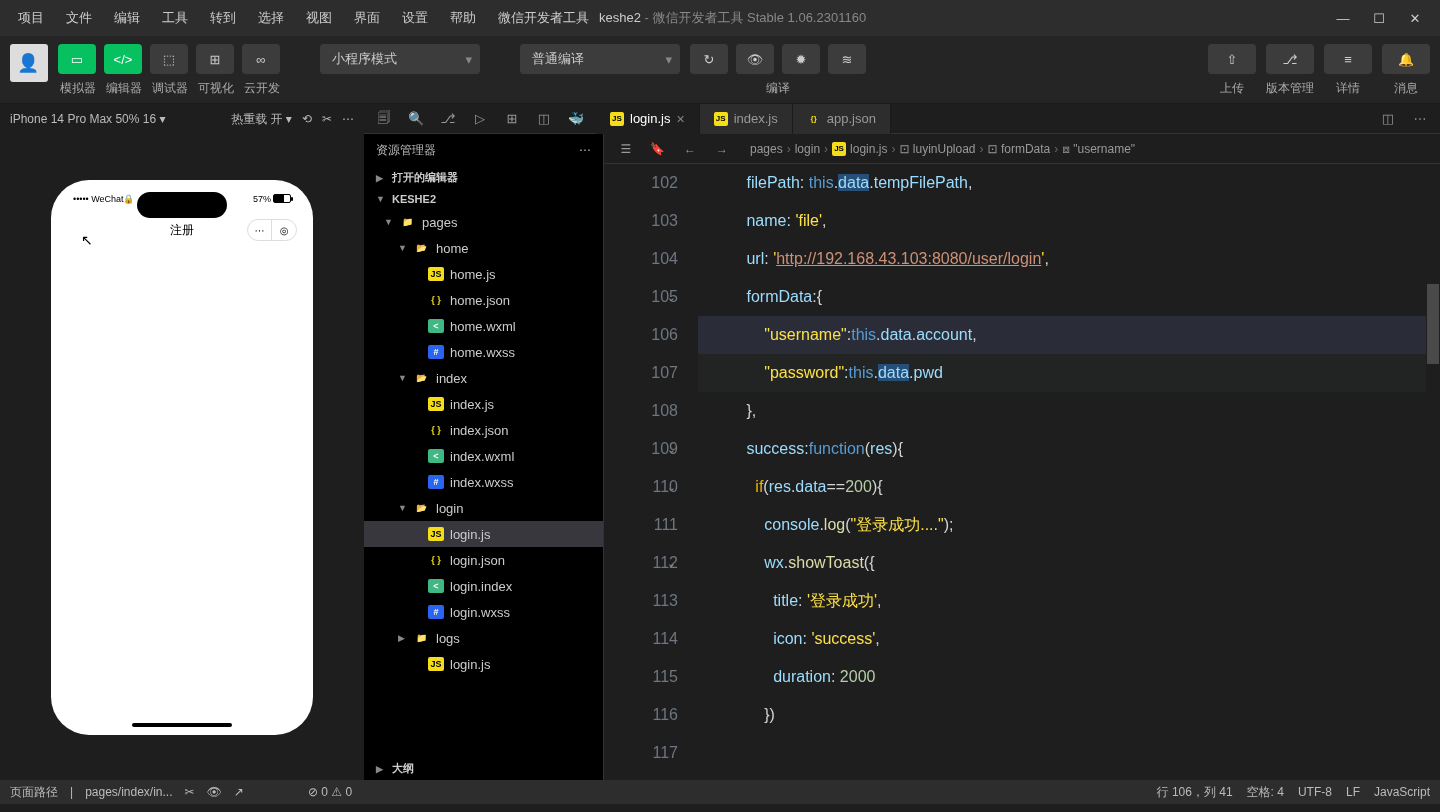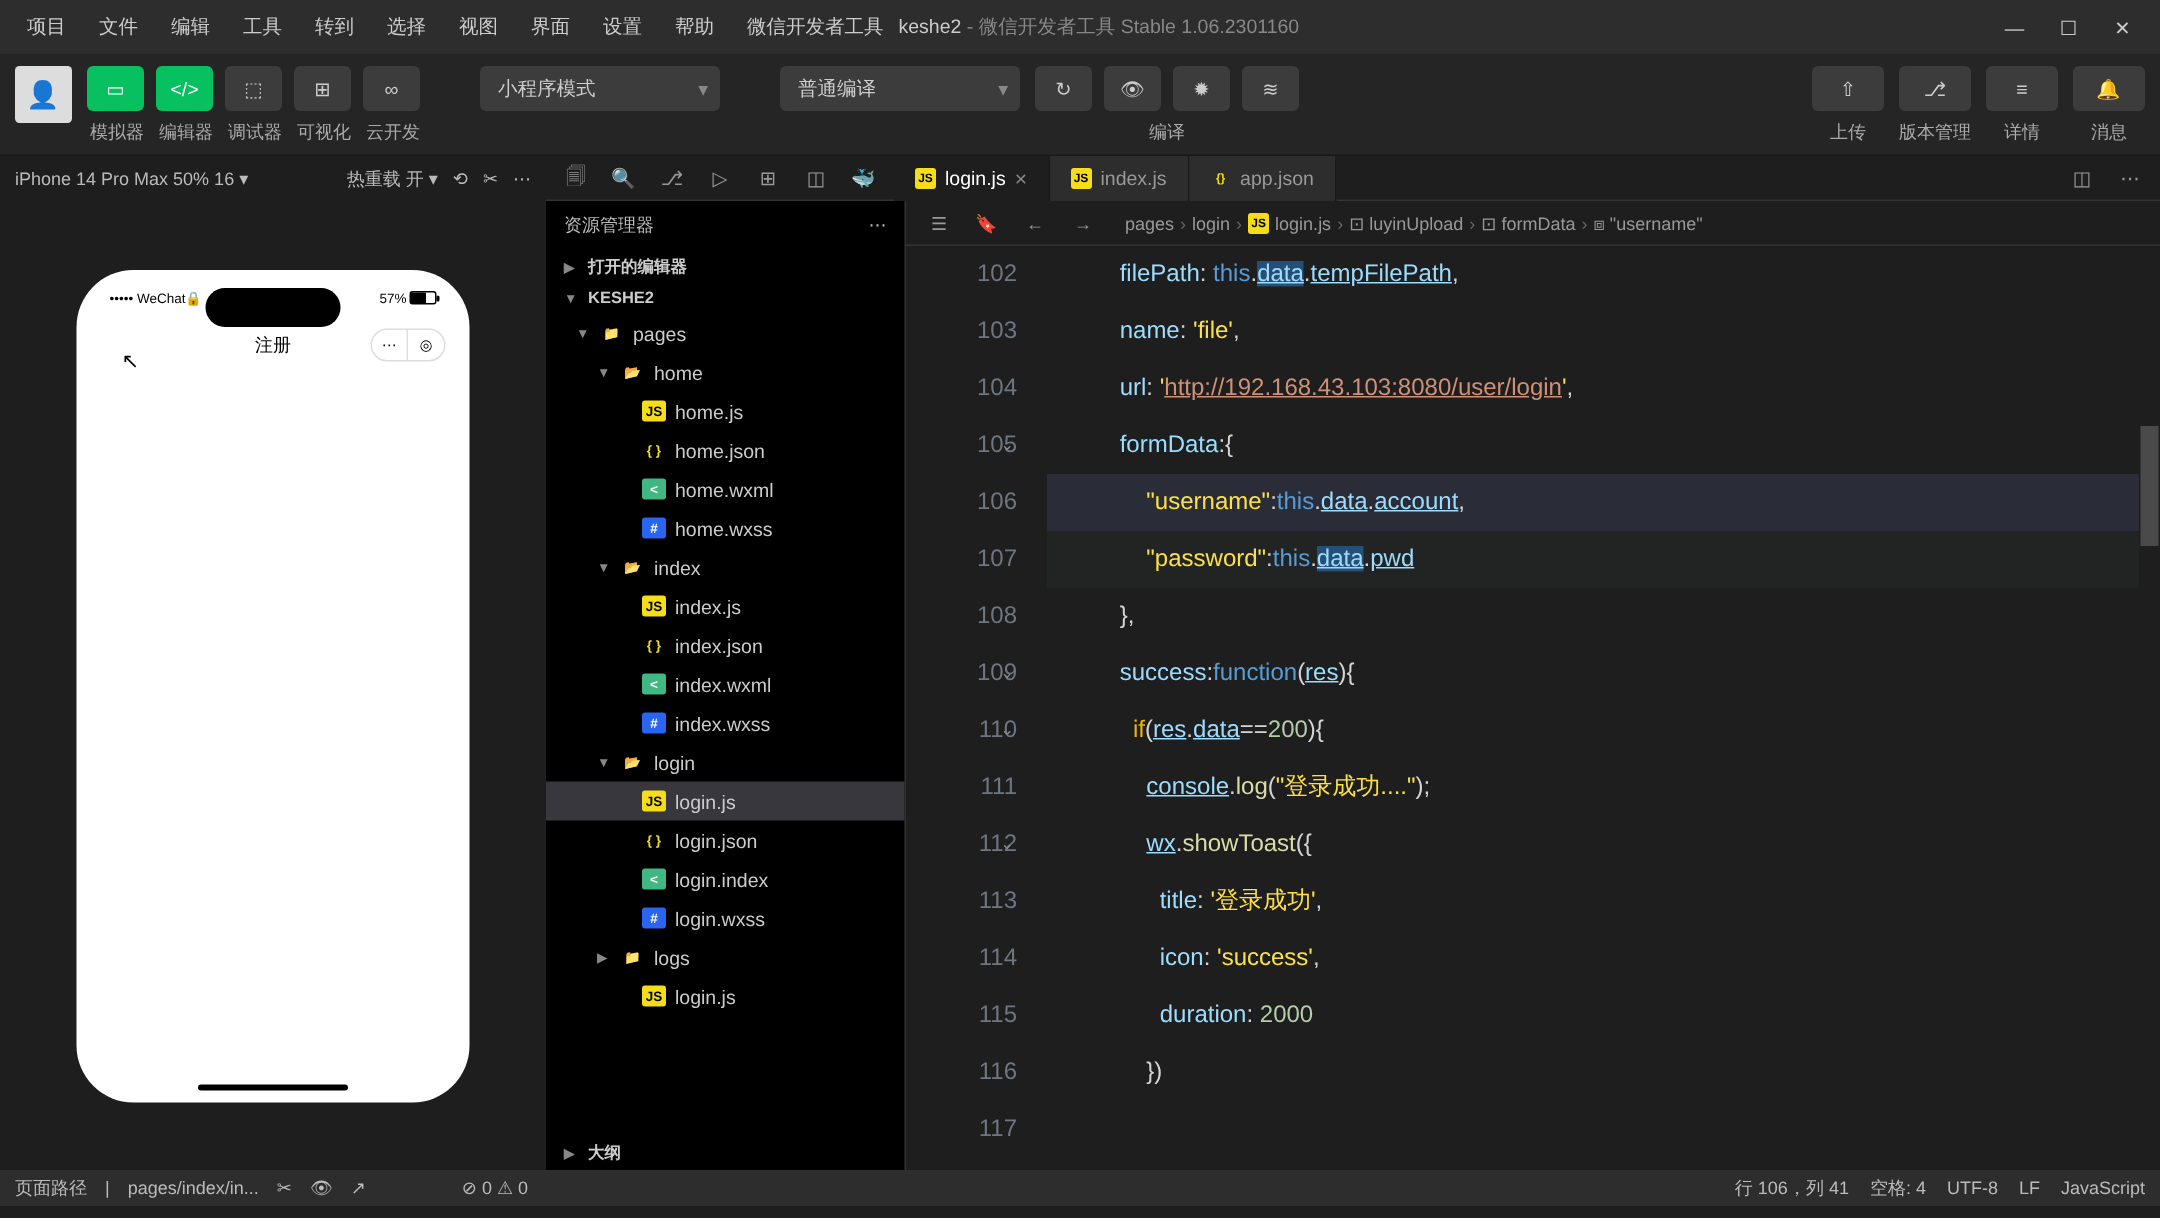--- a/index.html
+++ b/index.html
@@ -84,21 +84,21 @@
 .bc-seg { display:flex; align-items:center; gap:4px;}
 .bc-sep { color:#666;}
 .code { flex:1; display:flex; font-family:Consolas,Monaco,monospace; font-size:16px; line-height:38px; overflow:hidden;}
 .gutter { width:94px; text-align:right; padding-right:20px; color:#6e7681; user-select:none; position:relative;}
 .gutter .ln { height:38px; position:relative;}
 .fold { position:absolute; right:2px; color:#888; font-size:11px;}
 .codecol { flex:1; white-space:pre; color:#d4d4d4; position:relative;}
 .line { height:38px; padding-left:4px;}
 .line.hl { background:#2a2d2e60;}
 .line.cur { background:#2a2d38;}
-.c-key{color:#eab308;margin-top:45px;} .c-prop{color:#9cdcfe;} .c-str{color:#fde047;} .c-num{color:#b5cea8;} .c-fn{color:#dcdcaa;} .c-var{color:#9cdcfe;text-decoration:underline;} .c-this{color:#569cd6;} .c-pun{color:#d4d4d4;} .c-url{color:#ce9178; text-decoration:underline;}
+.c-key{color:#eab308;margin-top:45px;} .c-prop{color:#9cdcfe;} .c-str{color:#fde047;} .c-num{color:#b5cea8;} .c-fn{color:#dcdcaa;} .c-var{color:#9cdcfe;} .c-this{color:#569cd6;} .c-pun{color:#d4d4d4;} .c-url{color:#ce9178; text-decoration:underline;}
 .sel { background:#264f78;}
 .scrollbar { position:absolute; right:0; top:30px; bottom:0; width:14px; background:#1e1e1e;}
 .sb-thumb { position:absolute; right:1px; width:12px; background:#4a4a4a; border-radius:0;}
 
 .statusbar { height:24px; background:#2d2d2d; display:flex; align-items:center; padding:0 10px; font-size:12px; color:#bbb; gap:12px;}
 .statusbar .sb-r { margin-left:auto; display:flex; gap:14px;}
 .sb-item { display:flex; align-items:center; gap:4px; cursor:pointer;}
 </style>
 </head>
 <body>

